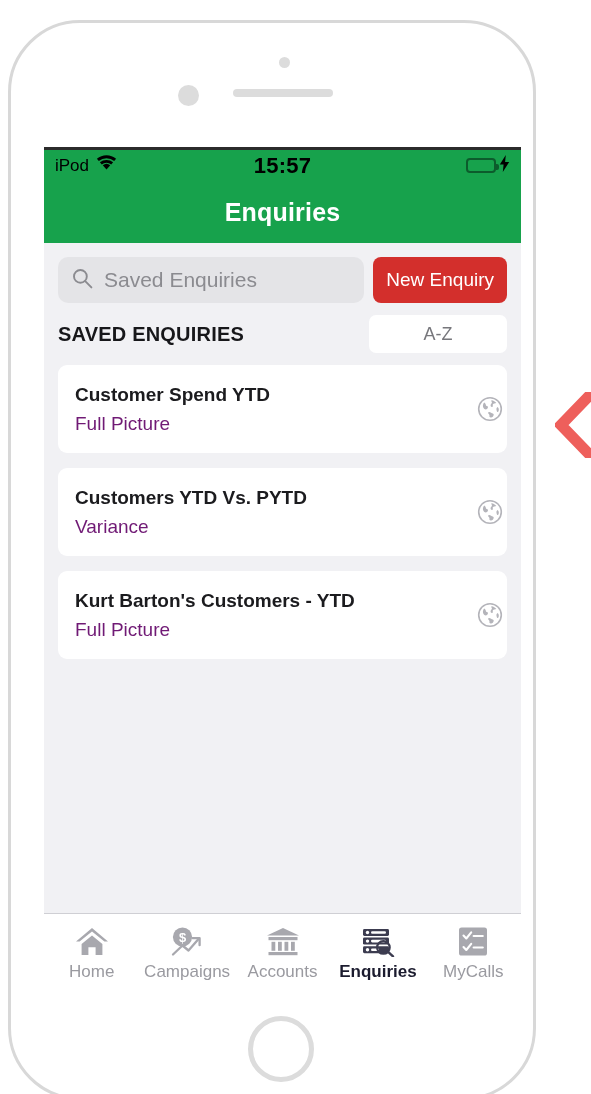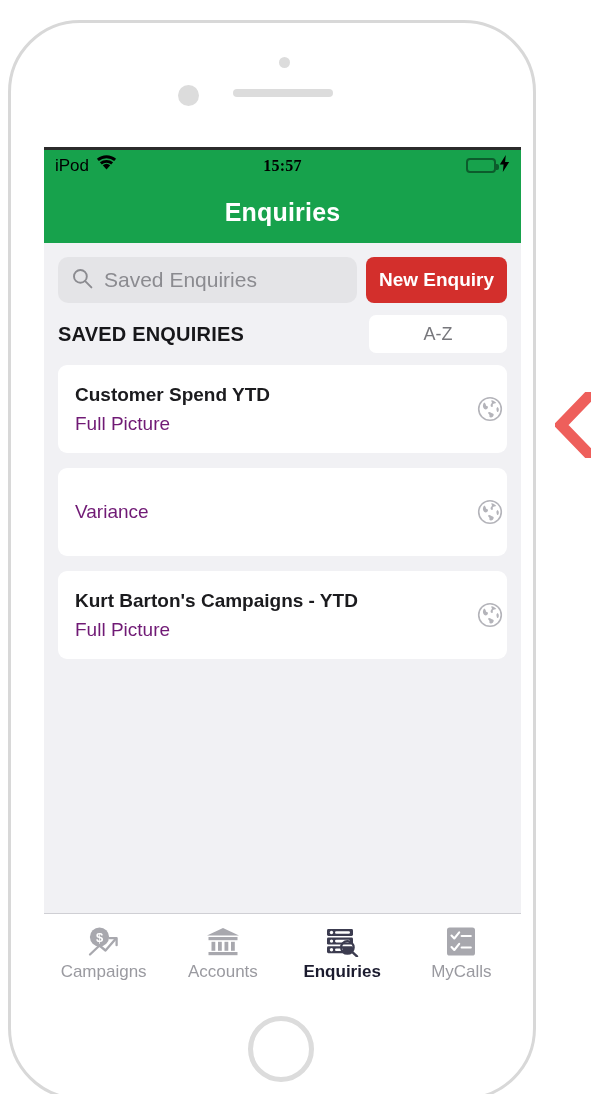--- a/index.html
+++ b/index.html
@@ -100,23 +100,22 @@
   }
   .status-left {
     display: flex;
     align-items: center;
     gap: 7px;
     flex: 1 1 0;
   }
   .status-center {
     flex: 0 0 auto;
     font-weight: bold;
-    font-size: 16px;
+    font-size: 22px;
     letter-spacing: 0.2px;
-    font-family: Liberation Serif, serif;
   }
   .status-right {
     flex: 1 1 0;
     display: flex;
     align-items: center;
     justify-content: flex-end;
     gap: 3px;
   }
   .battery {
     width: 30px;
@@ -179,21 +178,21 @@
     color: #8b8b90;
     font-size: 21px;
   }
   .new-enquiry-btn {
     flex: 0 0 auto;
     height: 46px;
     background: #d32f2c;
     border-radius: 8px;
     color: #ffffff;
     font-size: 19px;
-    font-weight: bold;
+    font-weight: normal;
     display: flex;
     align-items: center;
     justify-content: center;
     padding: 0 13px;
     box-sizing: border-box;
     border: none;
     cursor: pointer;
     font-family: inherit;
     white-space: nowrap;
   }
@@ -382,54 +381,64 @@
             <path d="M7.2 6.4 c2.1 1.1 1.2 3.3 2.8 3.7 c1.6 .4 1.1 2.6 -.4 3.2 c-1.5 .6 -3.2 -.8 -3.6 -2.6 c-.3 -1.6 .3 -3.4 1.2 -4.3 Z" fill="#b4b4ba"></path>
             <path d="M14.6 4.2 c1.9 .3 3.6 1.3 4.7 2.7 c-1.2 .6 -2.8 .3 -3.4 1.3 c-.6 1 .6 2 -.4 2.6 c-1 .6 -2.1 -.5 -1.9 -1.8 c.2 -1.3 1.6 -1.6 1.3 -2.8 c-.2 -.9 -1.1 -1.2 -.3 -2 Z" fill="#b4b4ba"></path>
             <path d="M11.4 16.2 c1.8 -.5 3.1 1.1 4.4 1.4 c1.3 .3 1.1 1.9 .2 2.8 c-.9 .9 -2.6 1.5 -3.3 .7 c-.7 -.8 .2 -1.9 -.5 -2.7 c-.5 -.6 -1.5 -.9 -.8 -2.2 Z" fill="#b4b4ba"></path>
             <path d="M20.4 11.1 c1.4 .6 1.8 2.6 1.1 4.2 c-.5 1.1 -1.6 .6 -1.8 -.6 c-.2 -1.2 -.7 -2.3 .7 -3.6 Z" fill="#b4b4ba"></path>
           </svg>
         </span>
       </div>
 
       <div class="enquiry-card">
         <div class="card-texts">
+          <div class="card-title">Customers YTD Vs. PYTD</div>
           <div class="card-subtitle">Variance</div>
         </div>
         <span class="globe-icon">
           <svg width="26" height="26" viewBox="0 0 26 26">
             <circle cx="13" cy="13" r="11.3" fill="none" stroke="#b4b4ba" stroke-width="1.6"></circle>
             <path d="M7.2 6.4 c2.1 1.1 1.2 3.3 2.8 3.7 c1.6 .4 1.1 2.6 -.4 3.2 c-1.5 .6 -3.2 -.8 -3.6 -2.6 c-.3 -1.6 .3 -3.4 1.2 -4.3 Z" fill="#b4b4ba"></path>
             <path d="M14.6 4.2 c1.9 .3 3.6 1.3 4.7 2.7 c-1.2 .6 -2.8 .3 -3.4 1.3 c-.6 1 .6 2 -.4 2.6 c-1 .6 -2.1 -.5 -1.9 -1.8 c.2 -1.3 1.6 -1.6 1.3 -2.8 c-.2 -.9 -1.1 -1.2 -.3 -2 Z" fill="#b4b4ba"></path>
             <path d="M11.4 16.2 c1.8 -.5 3.1 1.1 4.4 1.4 c1.3 .3 1.1 1.9 .2 2.8 c-.9 .9 -2.6 1.5 -3.3 .7 c-.7 -.8 .2 -1.9 -.5 -2.7 c-.5 -.6 -1.5 -.9 -.8 -2.2 Z" fill="#b4b4ba"></path>
             <path d="M20.4 11.1 c1.4 .6 1.8 2.6 1.1 4.2 c-.5 1.1 -1.6 .6 -1.8 -.6 c-.2 -1.2 -.7 -2.3 .7 -3.6 Z" fill="#b4b4ba"></path>
           </svg>
         </span>
       </div>
 
       <div class="enquiry-card">
         <div class="card-texts">
-          <div class="card-title">Kurt Barton's Campaigns - YTD</div>
+          <div class="card-title">Kurt Barton's Customers - YTD</div>
           <div class="card-subtitle">Full Picture</div>
         </div>
         <span class="globe-icon">
           <svg width="26" height="26" viewBox="0 0 26 26">
             <circle cx="13" cy="13" r="11.3" fill="none" stroke="#b4b4ba" stroke-width="1.6"></circle>
             <path d="M7.2 6.4 c2.1 1.1 1.2 3.3 2.8 3.7 c1.6 .4 1.1 2.6 -.4 3.2 c-1.5 .6 -3.2 -.8 -3.6 -2.6 c-.3 -1.6 .3 -3.4 1.2 -4.3 Z" fill="#b4b4ba"></path>
             <path d="M14.6 4.2 c1.9 .3 3.6 1.3 4.7 2.7 c-1.2 .6 -2.8 .3 -3.4 1.3 c-.6 1 .6 2 -.4 2.6 c-1 .6 -2.1 -.5 -1.9 -1.8 c.2 -1.3 1.6 -1.6 1.3 -2.8 c-.2 -.9 -1.1 -1.2 -.3 -2 Z" fill="#b4b4ba"></path>
             <path d="M11.4 16.2 c1.8 -.5 3.1 1.1 4.4 1.4 c1.3 .3 1.1 1.9 .2 2.8 c-.9 .9 -2.6 1.5 -3.3 .7 c-.7 -.8 .2 -1.9 -.5 -2.7 c-.5 -.6 -1.5 -.9 -.8 -2.2 Z" fill="#b4b4ba"></path>
             <path d="M20.4 11.1 c1.4 .6 1.8 2.6 1.1 4.2 c-.5 1.1 -1.6 .6 -1.8 -.6 c-.2 -1.2 -.7 -2.3 .7 -3.6 Z" fill="#b4b4ba"></path>
           </svg>
         </span>
       </div>
 
 
     </div>
 
     <div class="tab-bar">
 
+      <div class="tab-item">
+        <span class="tab-icon">
+          <svg width="36" height="31" viewBox="0 0 36 31">
+            <path d="M18 2 L34 15.5 L30.4 15.5 L18 5.6 L5.6 15.5 L2 15.5 Z" fill="#a8a8ae"></path>
+            <path d="M18 9.5 L28.4 18 L28.4 29 L21.6 29 L21.6 21.2 L14.4 21.2 L14.4 29 L7.6 29 L7.6 18 Z" fill="#a8a8ae"></path>
+          </svg>
+        </span>
+        <span class="tab-label">Home</span>
+      </div>
 
       <div class="tab-item">
         <span class="tab-icon">
           <svg width="38" height="31" viewBox="0 0 38 31">
             <circle cx="14.5" cy="11" r="9.6" fill="#a8a8ae"></circle>
             <text x="14.5" y="16.4" font-family="Liberation Sans, sans-serif" font-size="13" font-weight="bold" fill="#ffffff" text-anchor="middle">$</text>
             <path d="M5 28.5 L14.5 19.5 L20.5 24.5 L30.5 13" fill="none" stroke="#a8a8ae" stroke-width="2.3" stroke-linecap="round" stroke-linejoin="round"></path>
             <path d="M24.5 12.2 L31.6 12.2 L31.6 19.2" fill="none" stroke="#a8a8ae" stroke-width="2.3" stroke-linecap="round" stroke-linejoin="round"></path>
           </svg>
         </span>

